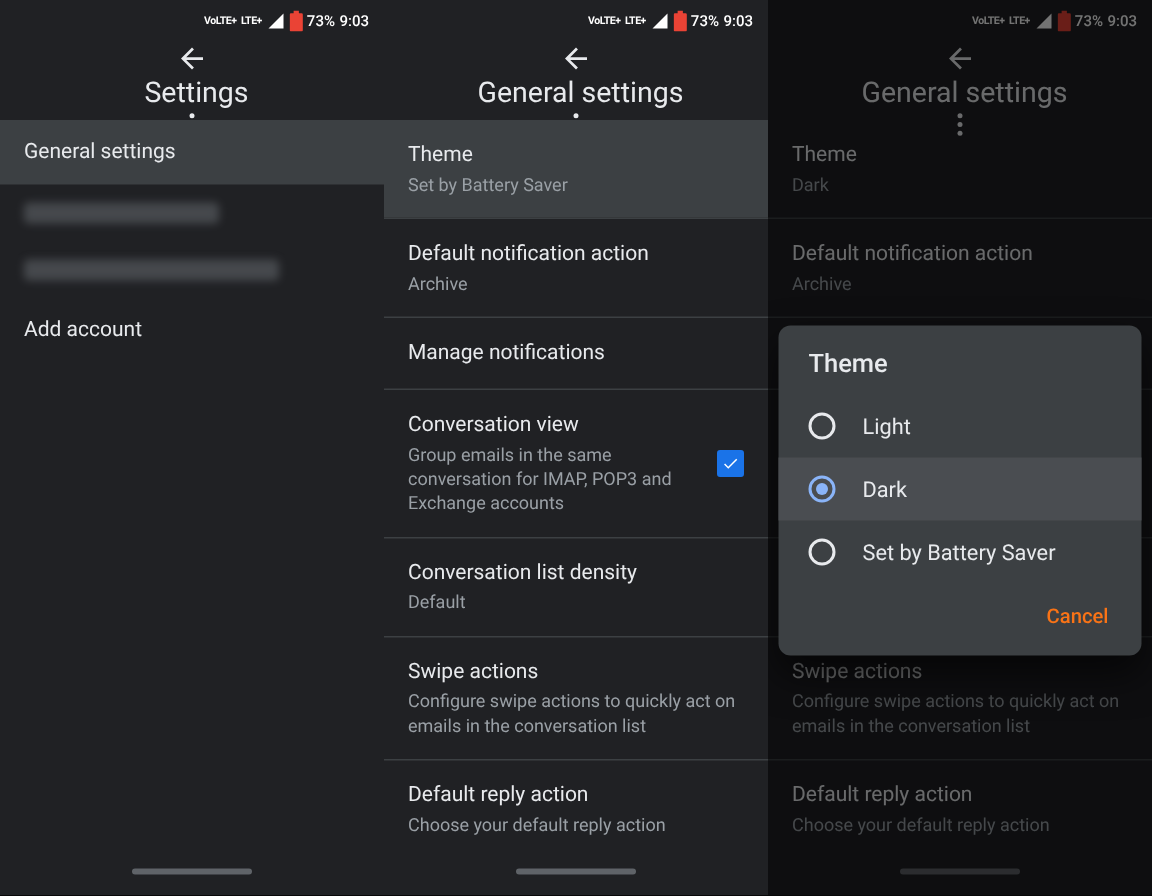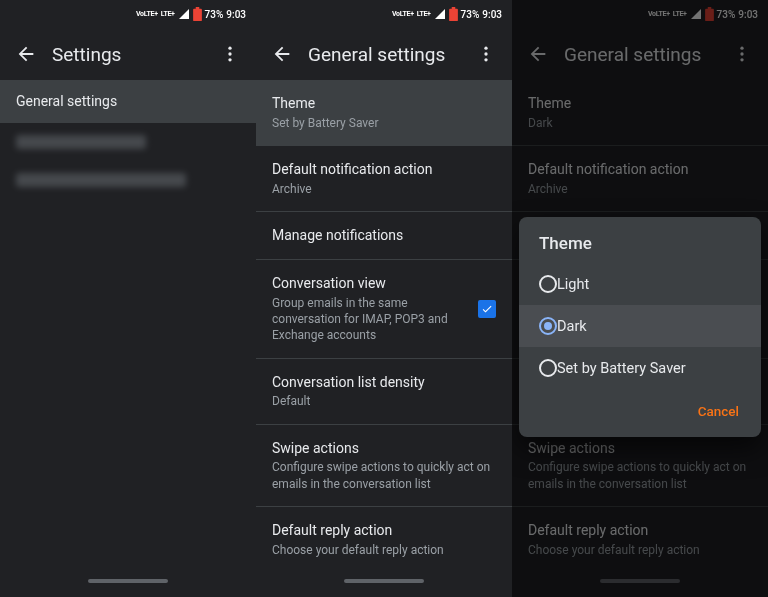--- a/index.html
+++ b/index.html
@@ -40,20 +40,21 @@
     color: #fff;
   }
   .status-bar span { display: inline-flex; align-items: center; }
   .status-lte { font-size: 7px; line-height: 7px; font-weight: 700; letter-spacing: -0.3px; text-align: center; }
   .status-signal svg, .status-batt svg { display:block; }
   .appbar {
     height: 52px;
     display: flex;
     align-items: center;
     padding: 0 6px;
+    flex-direction: column;
   }
   .appbar .icon-btn {
     width: 40px; height: 40px;
     display: flex; align-items: center; justify-content: center;
     color: #e8eaed;
   }
   .appbar-title {
     flex: 1;
     font-size: 19px;
     font-weight: 400;
@@ -102,21 +103,21 @@
     border-radius: 8px;
     box-shadow: 0 12px 26px rgba(0,0,0,.6);
     z-index: 10;
     padding-bottom: 4px;
   }
   .dialog-title {
     font-size: 17px; font-weight: 500; color: #e8eaed;
     padding: 16px 20px 10px;
   }
   .dialog-row {
-    display:flex; align-items:center; 
+    display:flex; align-items:center; gap: 18px;
     padding: 12px 20px;
   }
   .dialog-row.sel { background: #4a4d51; }
   .radio {
     width: 18px; height: 18px; border-radius: 50%;
     border: 2px solid #e8eaed;
     display:flex; align-items:center; justify-content:center;
     flex-shrink: 0;
   }
   .radio.on { border-color: #8ab4f8; }
@@ -171,20 +172,23 @@
   <div class="list">
     <div class="row highlight short">
       <span class="row-title">General settings</span>
     </div>
     <div class="row short">
         <div class="row-blur"></div>
       </div>
     <div class="row short">
         <div class="row-blur wide"></div>
       </div>
+    <div class="row short">
+      <span class="row-title">Add account</span>
+    </div>
   </div>
 
   <div class="navbar">
       <div class="nav-pill"></div>
     </div>
 </div>
 
 <div class="panel">
   <div class="status-bar">
     <span class="status-lte">

